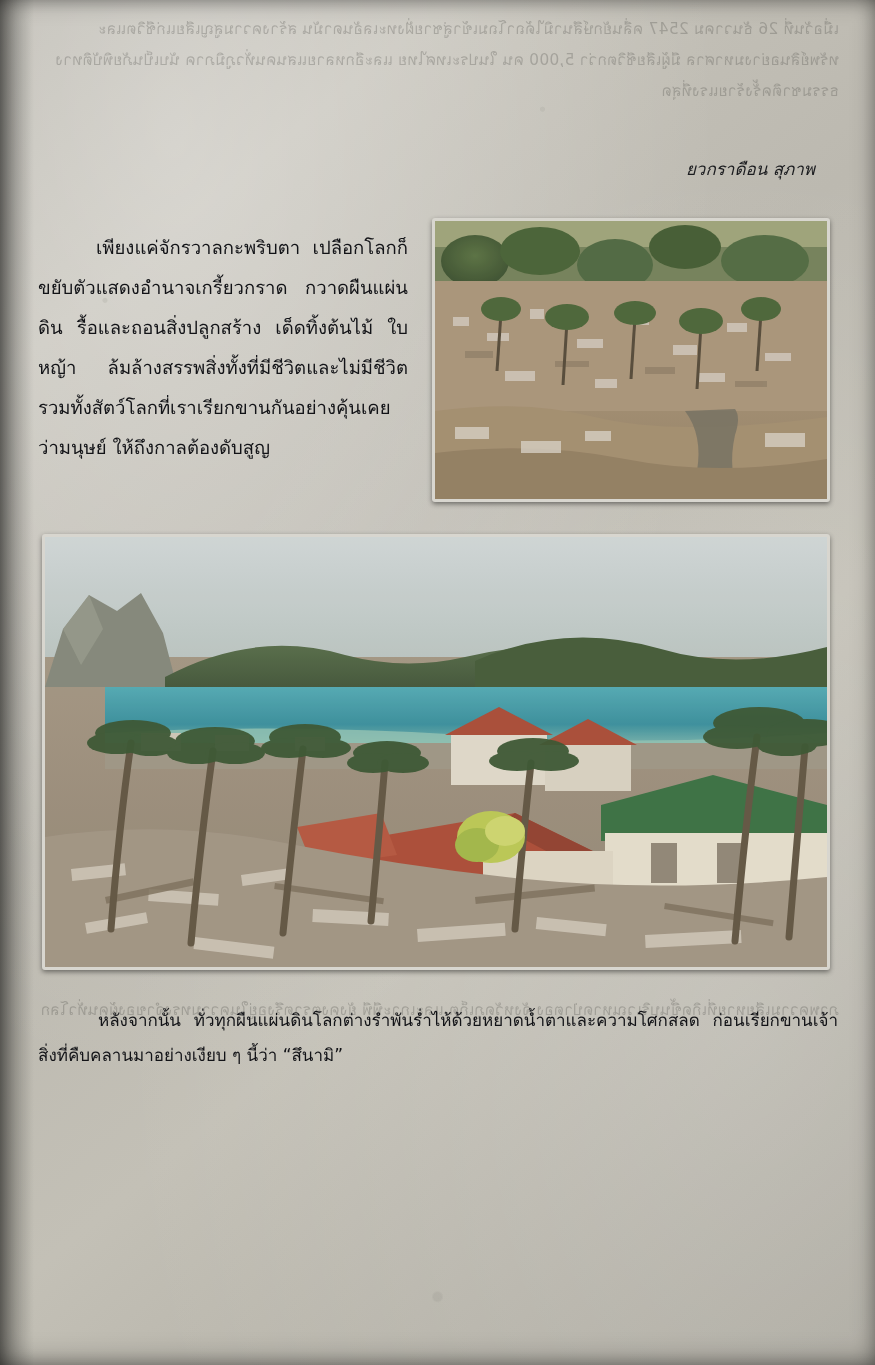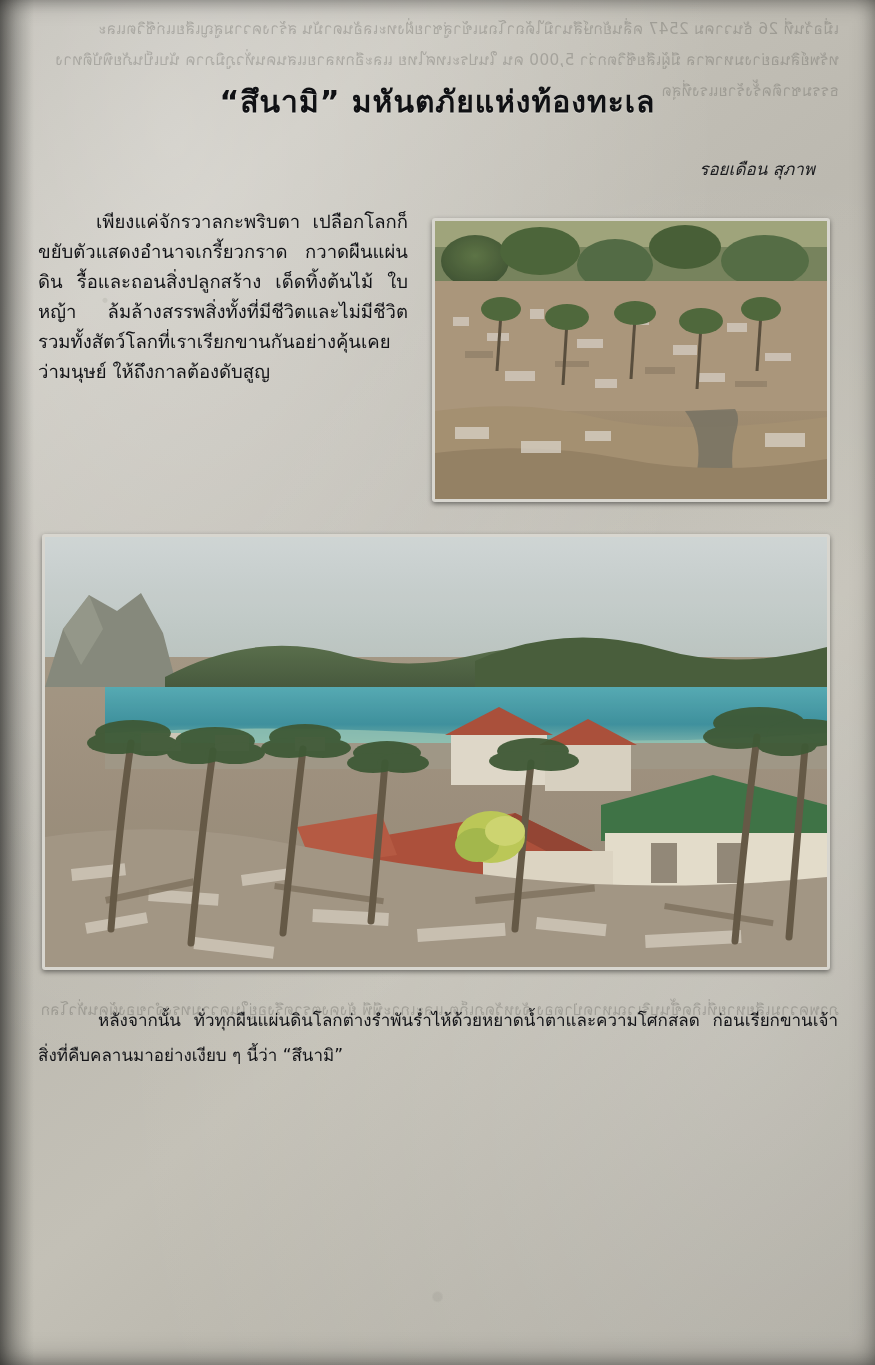--- a/index.html
+++ b/index.html
@@ -70,25 +70,25 @@
   .byline {
     position: absolute;
     top: 155px;
     right: 60px;
     font-size: 17px;
     font-style: italic;
     color: #1b1c1f;
   }
   .intro {
     position: absolute;
-    top: 188px;
+    top: 209px;
     left: 38px;
     width: 370px;
     font-size: 18.5px;
-    line-height: 30px;
+    line-height: 40px;
     text-align: justify;
     text-indent: 58px;
     color: #121317;
   }
   figure {
     margin: 0;
     position: absolute;
     border: 3px solid #d8d6cf;
     box-shadow: 0 2px 5px rgba(0,0,0,0.45);
     border-radius: 3px;
@@ -148,23 +148,22 @@
 
 <div class="page">
 
   <div class="grain"></div>
 
   <div class="bleed">เมื่อวันที่ 26 ธันวาคม 2547 คลื่นยักษ์สึนามิได้ถาโถมเข้าสู่ชายฝั่งทะเลอันดามัน สร้างความสูญเสียแก่ชีวิตและทรัพย์สินอย่างมหาศาล มีผู้เสียชีวิตกว่า 5,000 คน ในประเทศไทย และอีกหลายแสนคนทั่วภูมิภาค นับเป็นภัยพิบัติทางธรรมชาติครั้งร้ายแรงที่สุด</div>
   <div class="bleed lower">ภาพความเสียหายที่เกิดขึ้นบริเวณหาดป่าตอง จังหวัดภูเก็ต และเกาะพีพี ยังคงตราตรึงอยู่ในความทรงจำของผู้คนทั่วโลก</div>
 
   <div class="content">
 
-    <h1 class="headline">“สึนามิ”  มหันตภัยแห่งท้องทะเล</h1>
-
-    <div class="byline">รอยเดือน สุภาพ</div>
+
+    <div class="byline">ยวกราดือน สุภาพ</div>
 
     <p class="intro">เพียงแค่จักรวาลกะพริบตา เปลือกโลกก็ขยับตัวแสดงอำนาจเกรี้ยวกราด  กวาดผืนแผ่นดิน  รื้อและถอนสิ่งปลูกสร้าง  เด็ดทิ้งต้นไม้  ใบหญ้า ล้มล้างสรรพสิ่งทั้งที่มีชีวิตและไม่มีชีวิต รวมทั้งสัตว์โลกที่เราเรียกขานกันอย่างคุ้นเคยว่ามนุษย์ ให้ถึงกาลต้องดับสูญ</p>
 
     <figure id="photo-aerial">
       <svg class="ph" viewBox="0 0 392 278" preserveAspectRatio="none">
         <defs>
           <linearGradient id="ag-sky" x1="0" y1="0" x2="1" y2="1">
             <stop offset="0%" stop-color="#b9b08f"></stop>
             <stop offset="100%" stop-color="#7e8a63"></stop>
           </linearGradient>

